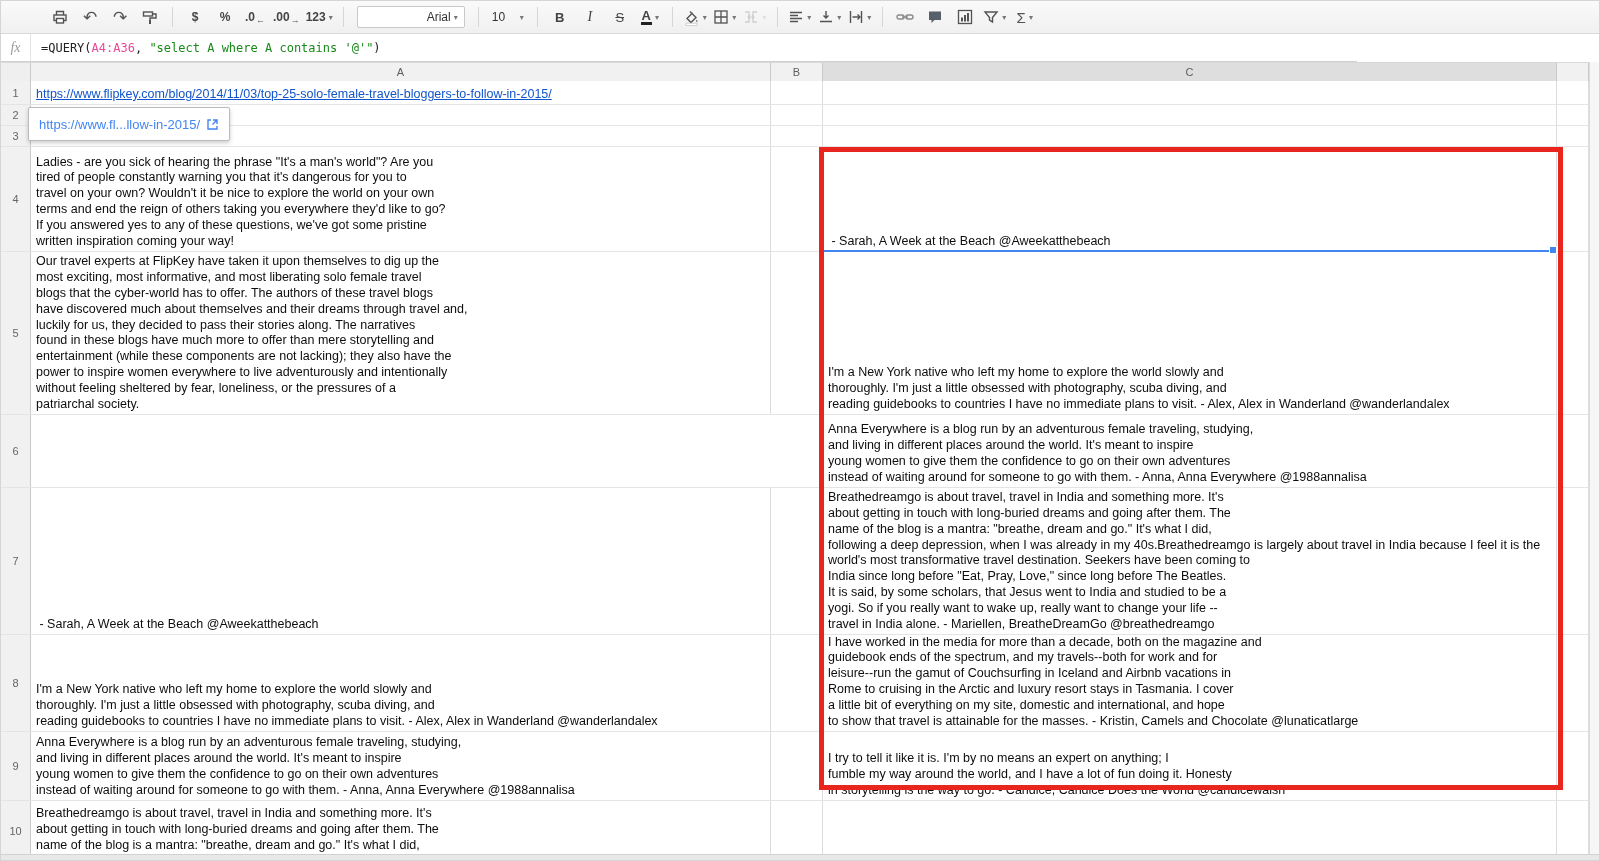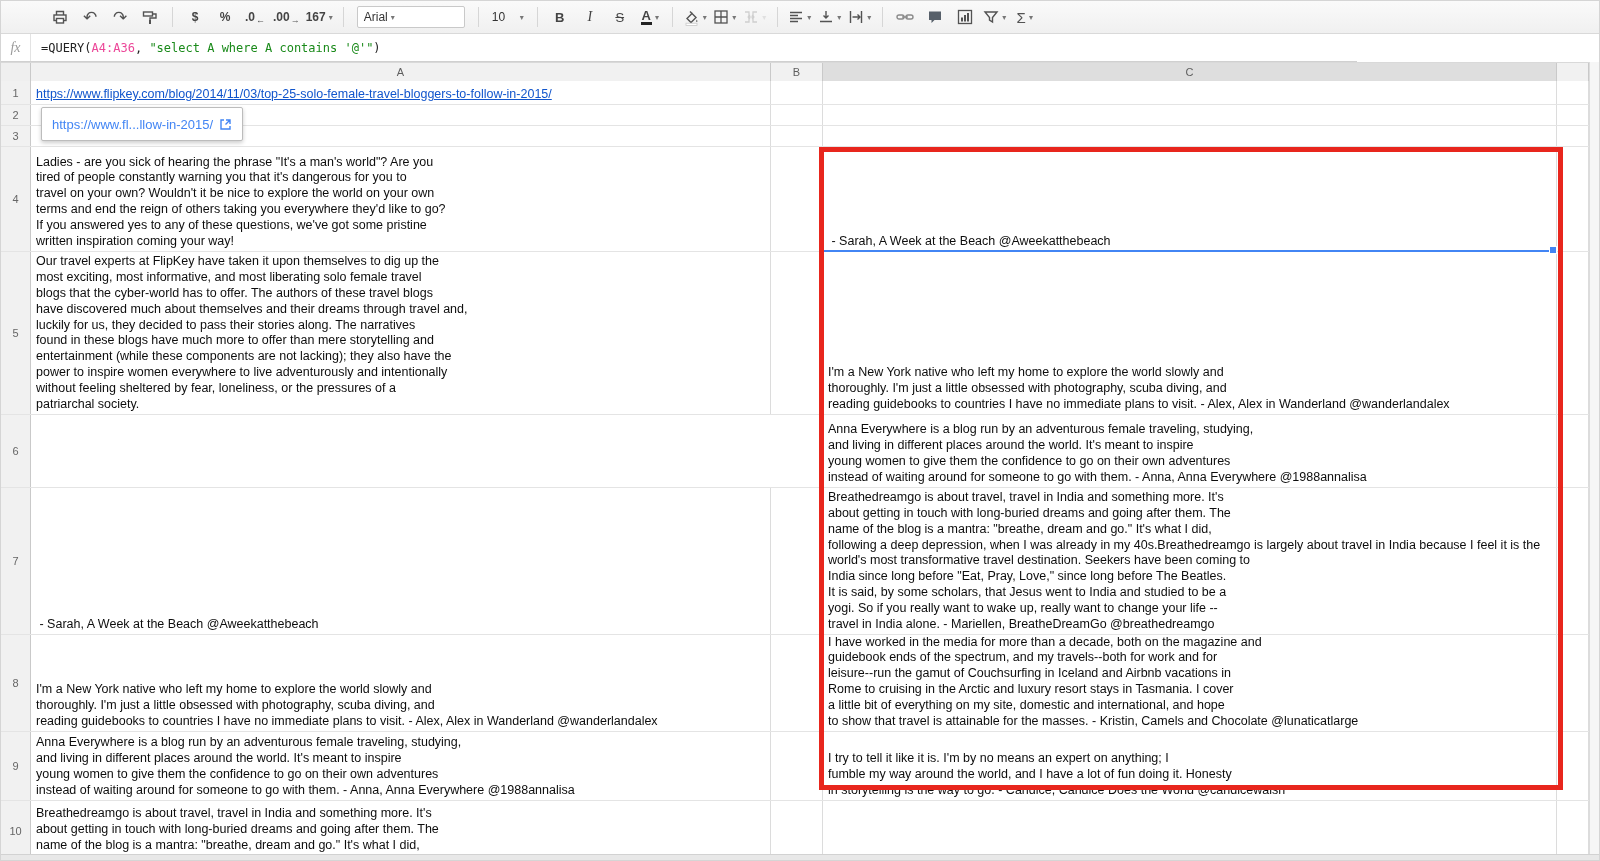--- a/index.html
+++ b/index.html
@@ -8,21 +8,21 @@
 
   
   .toolbar{position:absolute;left:0;top:0;width:1600px;height:33px;background:linear-gradient(#fafafa,#f0f0f0);border-bottom:1px solid #d9d9d9;display:flex;align-items:center;padding-left:44px;}
   .tbtn{height:24px;min-width:24px;display:flex;align-items:center;justify-content:center;color:#535353;font-size:13px;margin:0 3px;cursor:pointer;border-radius:2px;}
   .tbtn svg{display:block;}
   .tsep{width:1px;height:20px;background:#d6d6d6;margin:0 7px;}
   .tlabel{font-weight:bold;color:#444;font-size:12px;}
   .dd{font-size:8px;color:#777;margin-left:3px;}
   .dd-dim{font-size:8px;color:#bbb;margin-left:3px;}
   .tinyarrow{font-size:9px;color:#535353;margin-left:1px;position:relative;top:3px;}
-  .fontbox{height:22px;width:108px;background:#fff;border:1px solid #c9c9c9;border-radius:2px;display:flex;align-items:center;justify-content:flex-start;padding:0 6px;margin:0 6px;color:#333;font-size:12px;cursor:pointer;}
+  .fontbox{height:22px;width:108px;background:#fff;border:1px solid #c9c9c9;border-radius:2px;display:flex;align-items:center;justify-content:flex-end;padding:0 6px;margin:0 6px;color:#333;font-size:12px;cursor:pointer;}
   .sizebox{height:22px;width:44px;display:flex;align-items:center;justify-content:space-between;padding:0 6px;color:#333;font-size:12px;cursor:pointer;}
   .bold-b{font-weight:bold;font-size:13px;color:#444;}
   .ital-i{font-style:italic;font-family:"Liberation Serif",serif;font-size:14px;color:#444;}
   .strike-s{font-size:13px;color:#444;text-decoration:line-through;}
   .acolor{font-size:13px;color:#444;font-weight:bold;border-bottom:3px solid #222;line-height:13px;padding:0 1px;}
   .dim{opacity:.35;}
 
   
   .fbar{position:absolute;left:0;top:33px;width:1356px;height:28px;background:#fff;border-bottom:1px solid #d0d0d0;display:flex;align-items:center;}
   .fx{width:30px;height:100%;display:flex;align-items:center;justify-content:center;color:#9a9a9a;font-family:"Liberation Serif",serif;font-style:italic;font-size:14px;border-right:1px solid #e3e3e3;}
@@ -41,21 +41,21 @@
   .cell{position:absolute;top:0;height:100%;border-right:1px solid #dcdcdc;font-size:12.5px;line-height:15.9px;color:#0d0d0d;padding:18px 5px 1px 5px;display:flex;flex-direction:column;justify-content:flex-end;overflow:hidden;cursor:cell;}
   .cell span{white-space:pre-wrap;}
   .cA{left:30px;width:740px;}
   .cB{left:770px;width:52px;}
   .cC{left:822px;width:734px;}
   .cD{left:1556px;width:32px;}
   .toppad{justify-content:flex-start;padding-top:5px;}
   .hyperlink{color:#1155cc;text-decoration:underline;white-space:nowrap!important;cursor:pointer;}
 
   
-  .tooltip{position:absolute;left:40px;top:106px;height:34px;background:#fff;border:1px solid #bcbcbc;border-radius:2px;box-shadow:0 2px 4px rgba(0,0,0,.2);display:flex;align-items:center;padding:0 10px;z-index:40;}
+  .tooltip{position:absolute;left:27px;top:106px;height:34px;background:#fff;border:1px solid #bcbcbc;border-radius:2px;box-shadow:0 2px 4px rgba(0,0,0,.2);display:flex;align-items:center;padding:0 10px;z-index:40;}
   .tooltip a{color:#4285f4;font-size:13px;text-decoration:none;cursor:pointer;}
   .tooltip svg{margin-left:6px;display:block;}
 
   
   .sel-bottom{position:absolute;left:822px;top:249px;width:734px;height:2px;background:#4285f4;z-index:20;}
   .sel-handle{position:absolute;left:1548px;top:245px;width:8px;height:8px;background:#4285f4;border:1px solid #fff;z-index:21;}
 
   
   .redbox{position:absolute;left:818px;top:146px;width:744px;height:643px;border:5px solid #e8261d;z-index:30;pointer-events:none;}
 
@@ -103,21 +103,21 @@
       </div>
     <div class="tbtn">
       <span class="tlabel">.0</span>
         <span class="tinyarrow">←</span>
     </div>
     <div class="tbtn">
       <span class="tlabel">.00</span>
         <span class="tinyarrow">→</span>
     </div>
     <div class="tbtn">
-      <span class="tlabel">167</span>
+      <span class="tlabel">123</span>
         <span class="dd">▾</span>
     </div>
     <div class="tsep"></div>
 
     <div class="fontbox">
       <span>Arial</span>
         <span class="dd">▾</span>
     </div>
     <div class="tsep"></div>
     <div class="sizebox">

